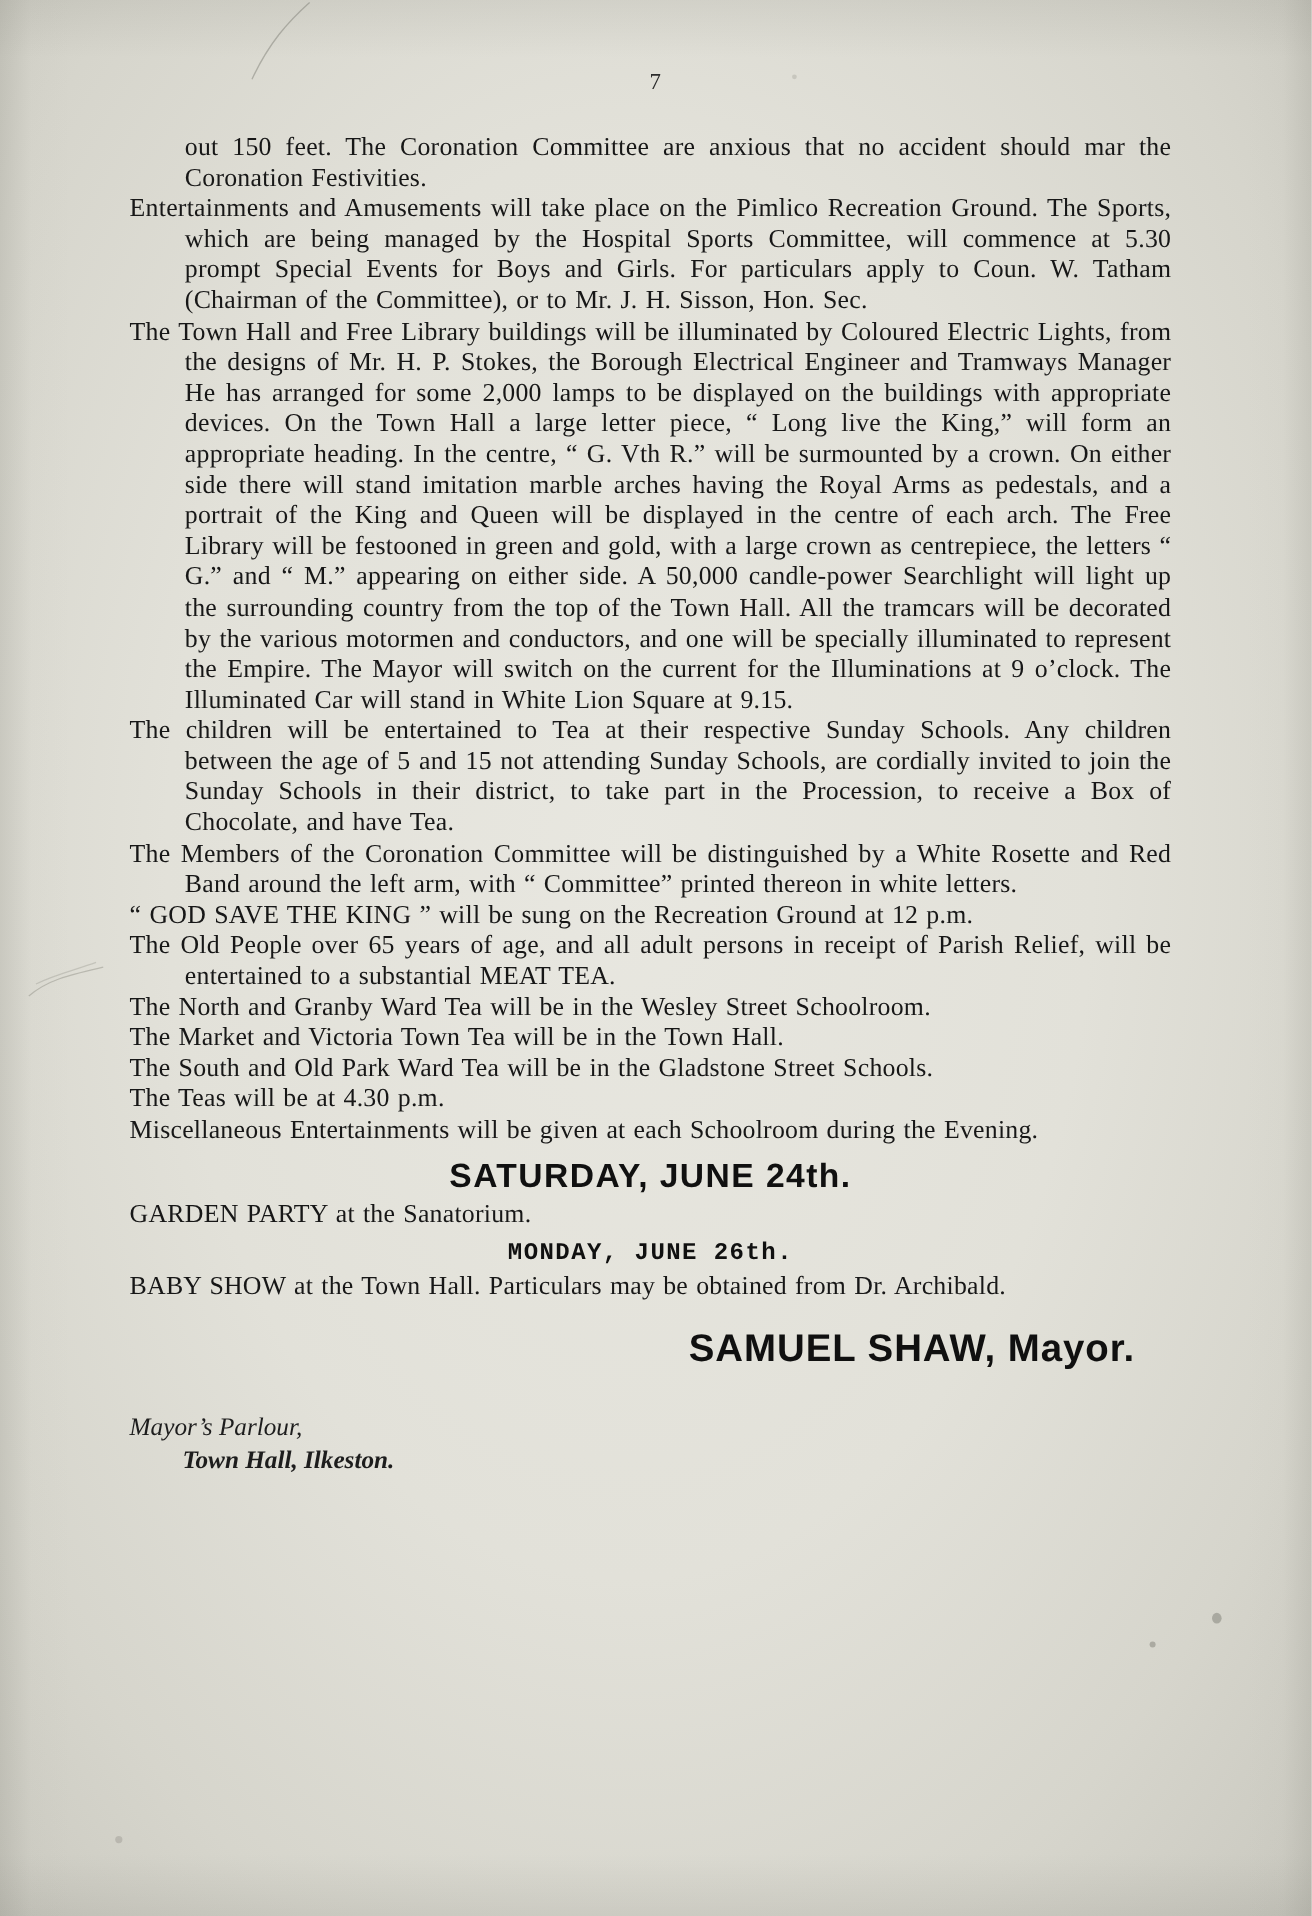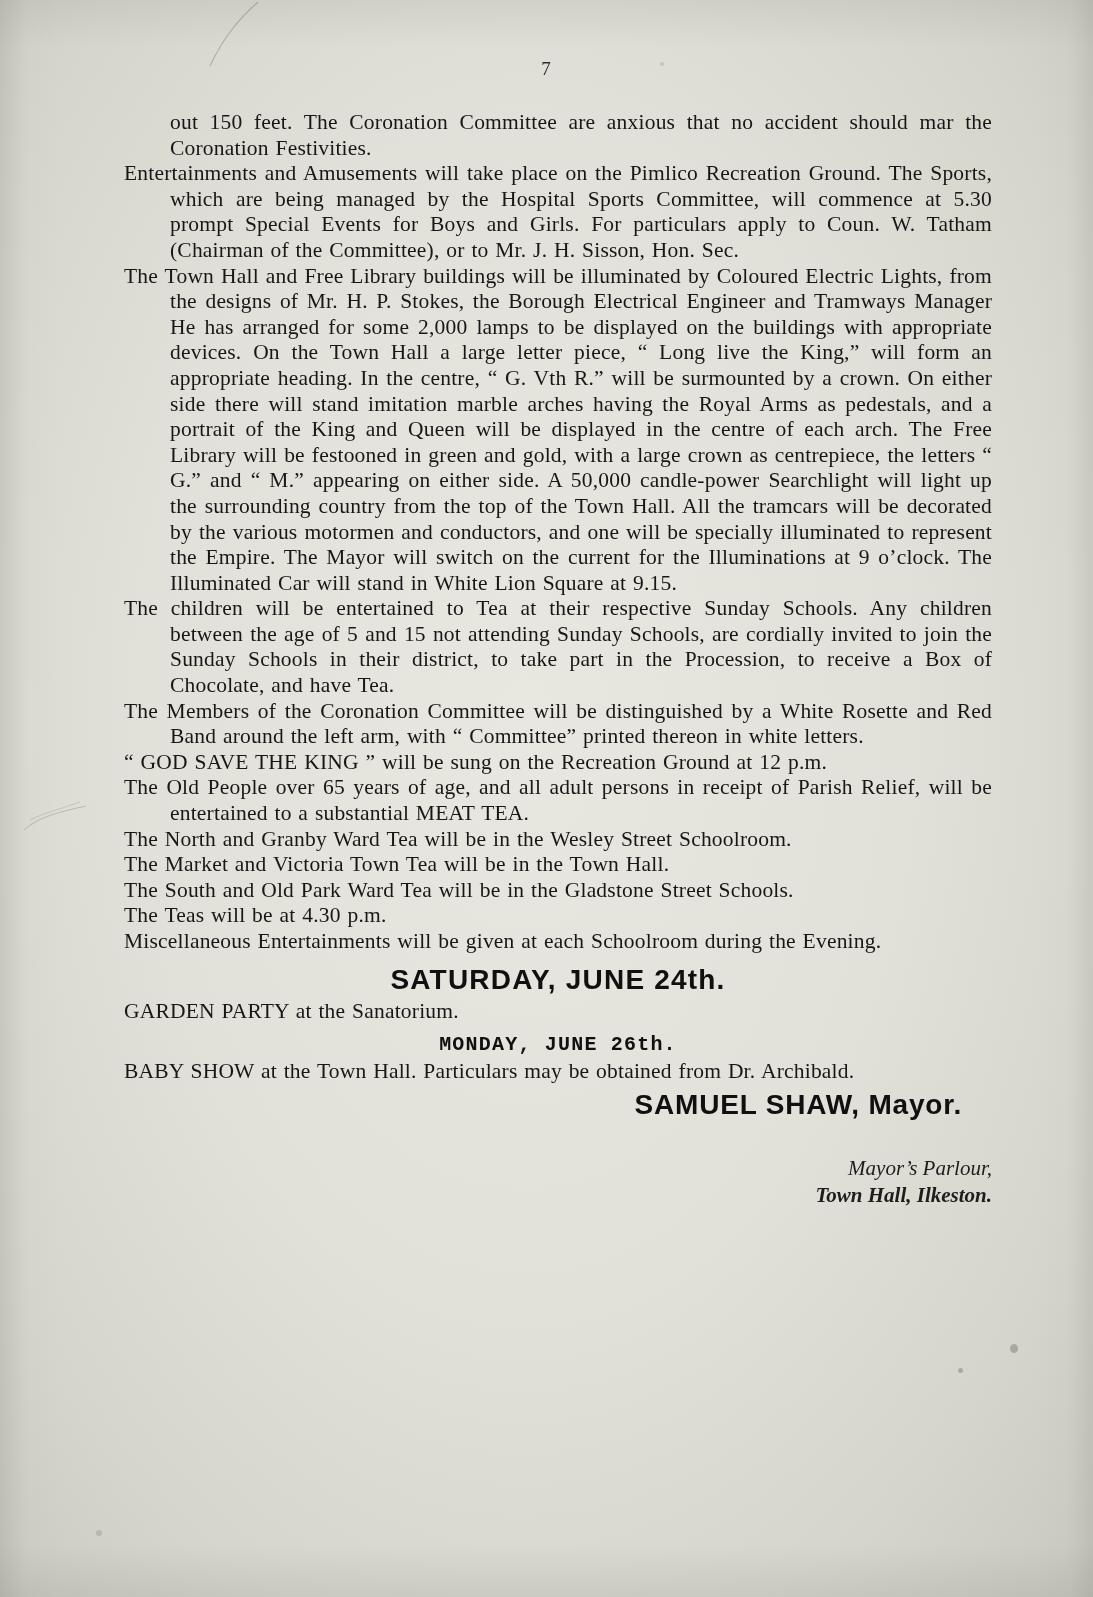--- a/index.html
+++ b/index.html
@@ -57,21 +57,21 @@
     width: 1093px;
     text-align: center;
     font-family: "Liberation Serif", serif;
     font-size: 19px;
     color: #2c2c2c;
     letter-spacing: 1px;
   }
 
   .body-block {
     position: absolute;
-    left: 124px;
+    left: 108px;
     top: 110px;
     width: 868px;
     color: #1b1b1b;
   }
 
   p.para {
     margin: 0 0 0 0;
     font-size: 21.5px;
     line-height: 25.6px;
     text-align: justify;
@@ -96,38 +96,37 @@
     font-family: "Liberation Sans", sans-serif;
     font-weight: bold;
     font-size: 28px;
     letter-spacing: 1.2px;
     color: #101010;
   }
   h2.daylabel.sat { font-size: 28px; }
   h2.daylabel.mon { font-size: 20px; font-family: Liberation Mono, monospace; }
 
   .signature {
-    margin-top: 4px;
+    margin-top: 20px;
     text-align: right;
     padding-right: 30px;
     font-family: "Liberation Sans", sans-serif;
     font-weight: bold;
-    font-size: 28px;
+    font-size: 32px;
     letter-spacing: 0.8px;
     color: #101010;
   }
 
   .colophon {
     margin-top: 34px;
     font-family: "Liberation Serif", serif;
     font-style: italic;
     font-size: 21px;
     line-height: 27px;
     color: #1d1d1d;
-    text-align: right;
   }
   .colophon .line2 {
     padding-left: 44px;
     font-weight: bold;
   }
 </style>
 </head>
 <body>
 
 <div class="page">

